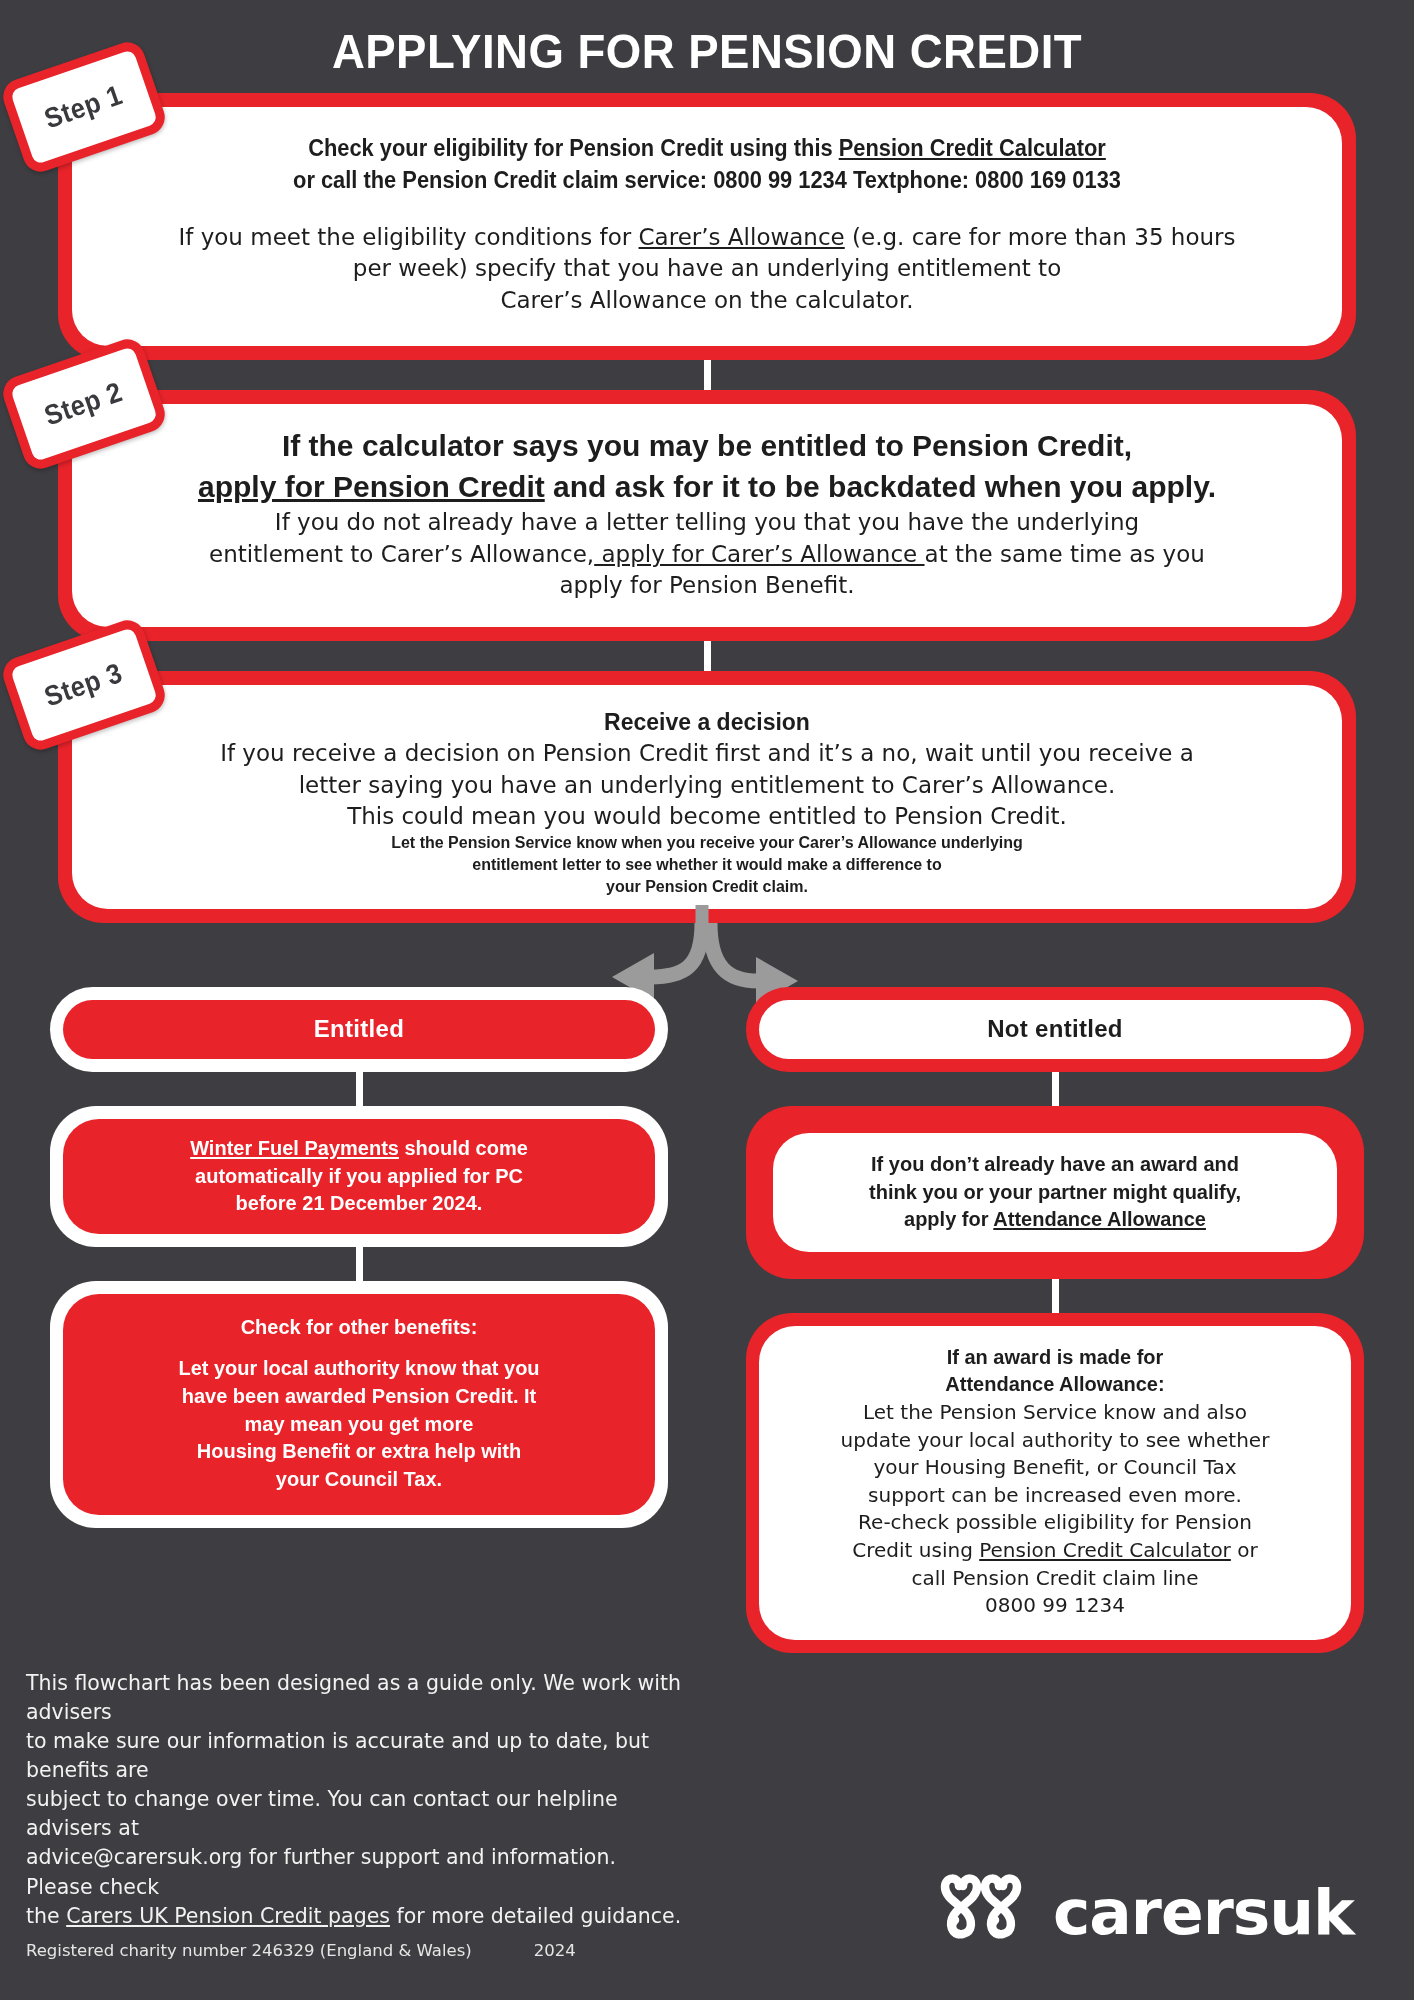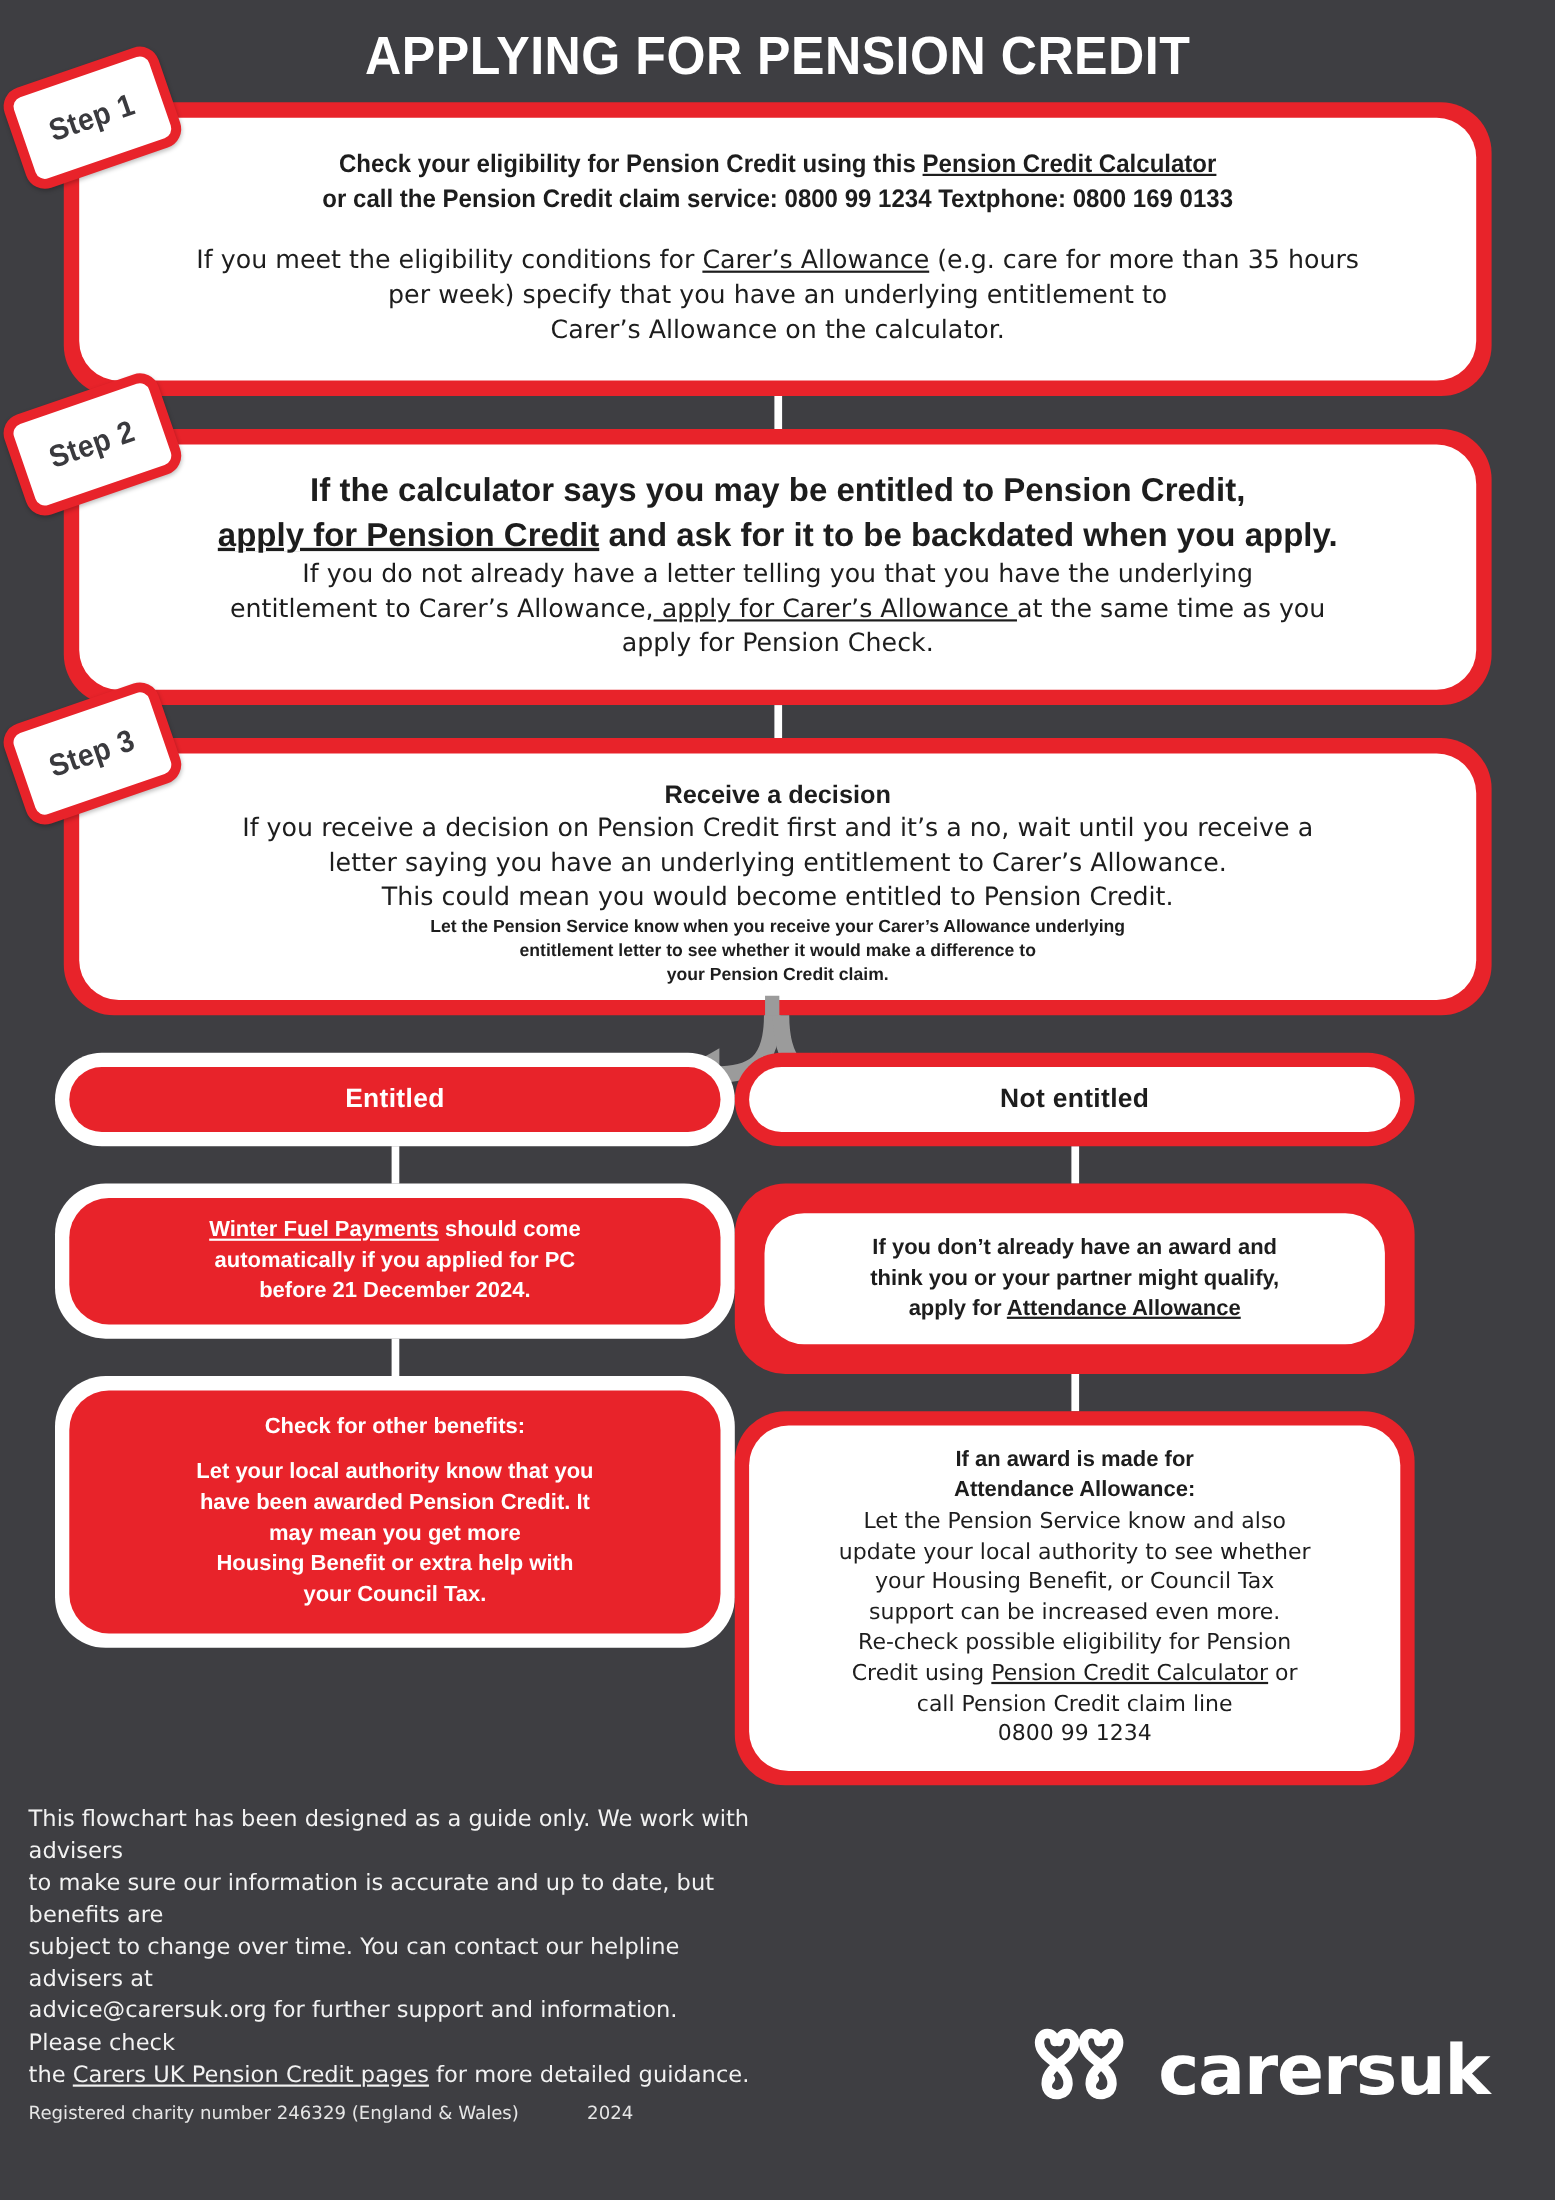--- a/index.html
+++ b/index.html
@@ -121,22 +121,24 @@
   }
   .branch-arrow-svg {
     position: absolute;
     left: 592px;
     top: -18px;
   }
 
   
   .cols {
     display: flex;
+    justify-content: space-between;
     padding: 0 50px;
     align-items: flex-start;
+    margin-top: 30px;
   }
   .col {
     width: 618px;
   }
 
   .pill-label {
     font-family: "Liberation Sans", sans-serif;
     font-weight: bold;
     font-size: 24px;
     letter-spacing: 0.3px;
@@ -223,21 +225,21 @@
     </div>
     <div class="card-inner white-fill" style="padding:22px 40px 26px 40px;">
       <div class="s2-head">If the calculator says you may be entitled to Pension Credit,</div>
       <div class="s2-head">
         <span class="u">apply for Pension Credit</span><span> and ask for it to be backdated when you apply.</span>
       </div>
       <div class="s2-body">If you do not already have a letter telling you that you have the underlying</div>
       <div class="s2-body">
         <span>entitlement to Carer’s Allowance,</span><span class="u"> apply for Carer’s Allowance </span><span>at the same time as you</span>
       </div>
-      <div class="s2-body">apply for Pension Check.</div>
+      <div class="s2-body">apply for Pension Benefit.</div>
     </div>
   </div>
 
   <div class="vconn h30"></div>
 
   <div class="card red-outer step-card">
     <div class="step-flag">
       <div class="flag-body">
         <span class="flag-label">Step 3</span>
       </div>

